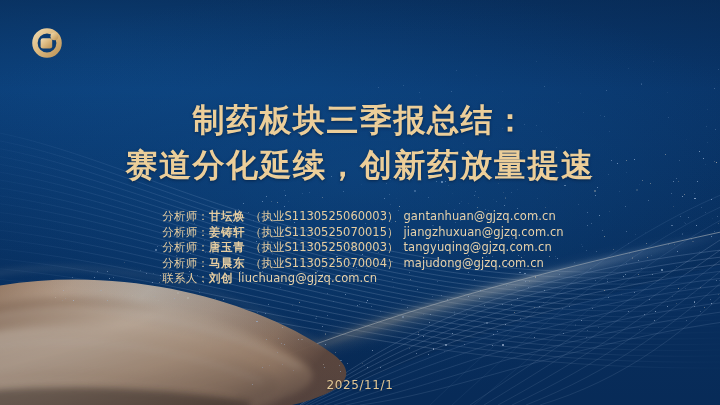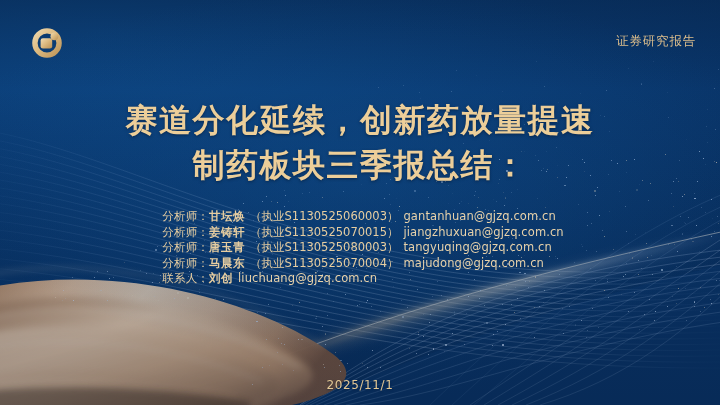--- a/index.html
+++ b/index.html
@@ -777,26 +777,25 @@
           </defs>
           <path d="M17,2.2 A14.8,14.8 0 1,0 31.8,17 A14.8,14.8 0 0,0 17,2.2 Z
                    M17,7.6 A9.4,9.4 0 1,1 7.6,17 A9.4,9.4 0 0,1 17,7.6 Z" fill="url(#lg)"></path>
           <rect x="10.6" y="12.2" width="11.6" height="10.4" rx="2.3" fill="url(#lg)"></rect>
           <circle cx="24.4" cy="10.3" r="3.9" fill="url(#lg)"></circle>
           <circle cx="24.4" cy="10.3" r="5.4" fill="#0a3a71" opacity="0"></circle>
         </svg>
       </span>
     </div>
 
-    <div class="hdr-right">证券研究报告</div>
   </div>
 
   <div class="title-wrap">
+    <div class="title-line">制药板块三季报总结：</div>
     <div class="title-line">赛道分化延续，创新药放量提速</div>
-    <div class="title-line">制药板块三季报总结：</div>
   </div>
 
   <div class="team">
     <div class="team-list" id="analyst-list"><div class="team-row"><span class="role">分析师：</span><span class="nm">甘坛焕</span><span class="sp"></span><span class="lic">（执业S1130525060003）</span><span class="sp"></span><span class="mail">gantanhuan@gjzq.com.cn</span></div><div class="team-row"><span class="role">分析师：</span><span class="nm">姜铸轩</span><span class="sp"></span><span class="lic">（执业S1130525070015）</span><span class="sp"></span><span class="mail">jiangzhuxuan@gjzq.com.cn</span></div><div class="team-row"><span class="role">分析师：</span><span class="nm">唐玉青</span><span class="sp"></span><span class="lic">（执业S1130525080003）</span><span class="sp"></span><span class="mail">tangyuqing@gjzq.com.cn</span></div><div class="team-row"><span class="role">分析师：</span><span class="nm">马晨东</span><span class="sp"></span><span class="lic">（执业S1130525070004）</span><span class="sp"></span><span class="mail">majudong@gjzq.com.cn</span></div><div class="team-row"><span class="role">联系人：</span><span class="nm">刘创</span><span class="sp"></span><span class="mail">liuchuang@gjzq.com.cn</span></div></div>
   </div>
 
   <div class="date">2025/11/1</div>
 
 </div>
 

